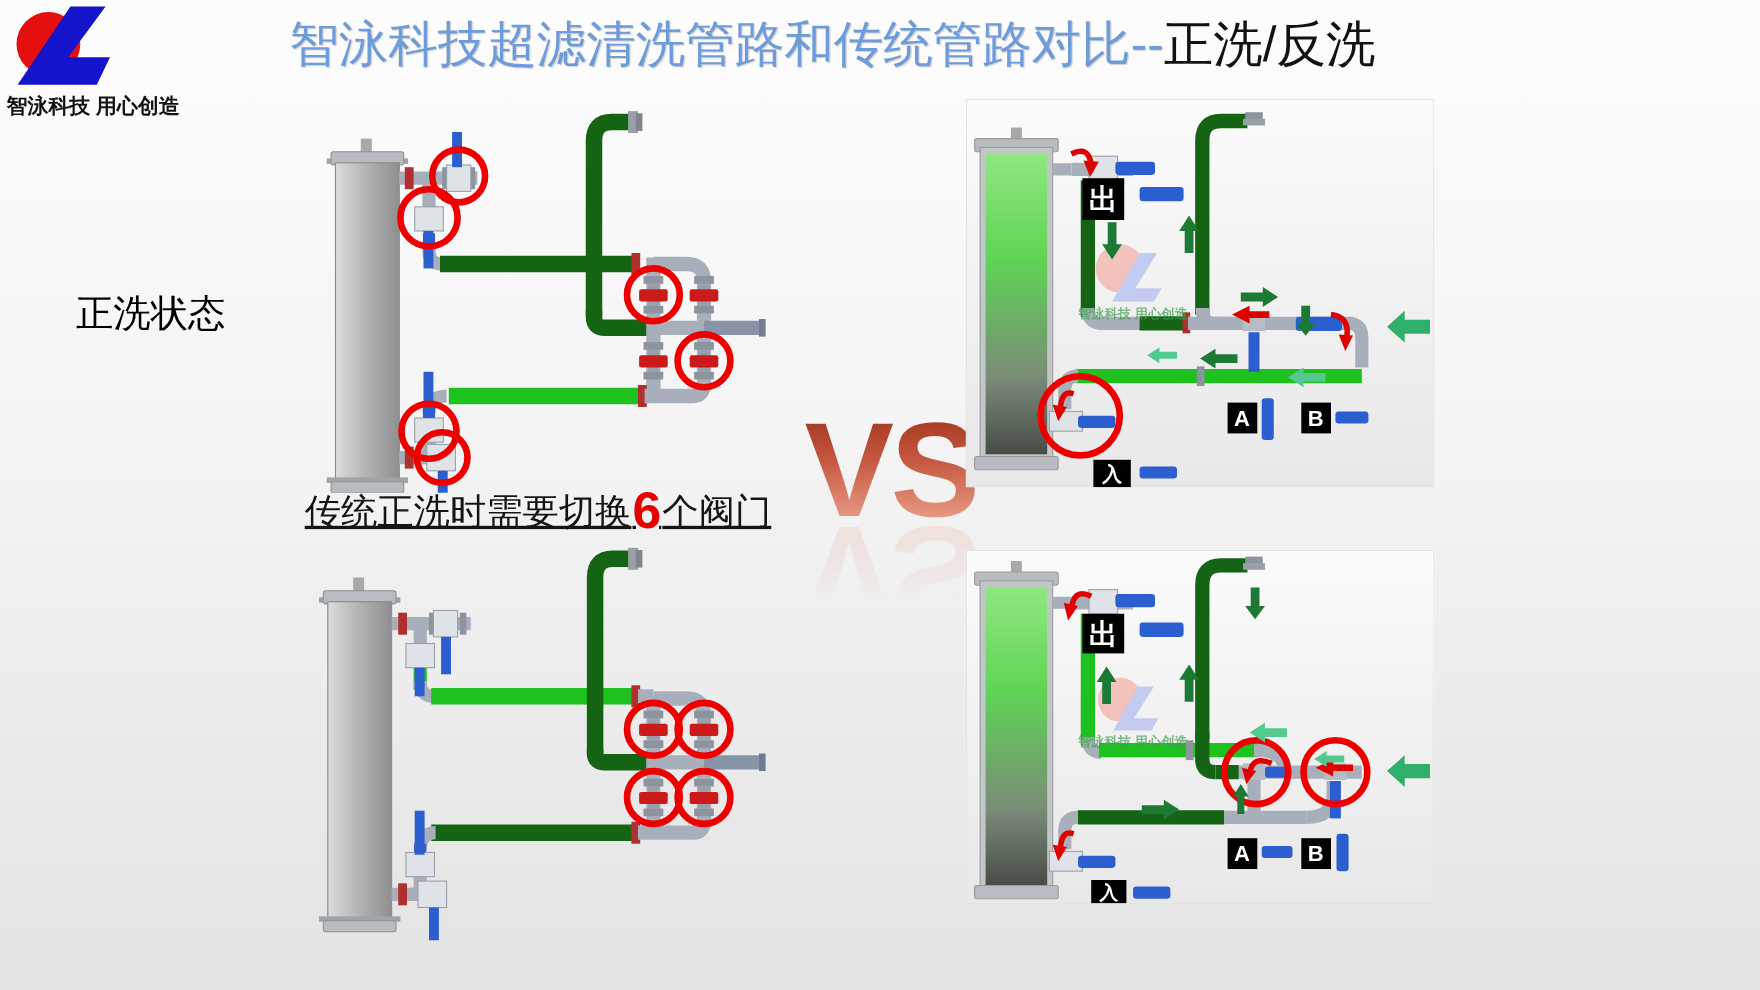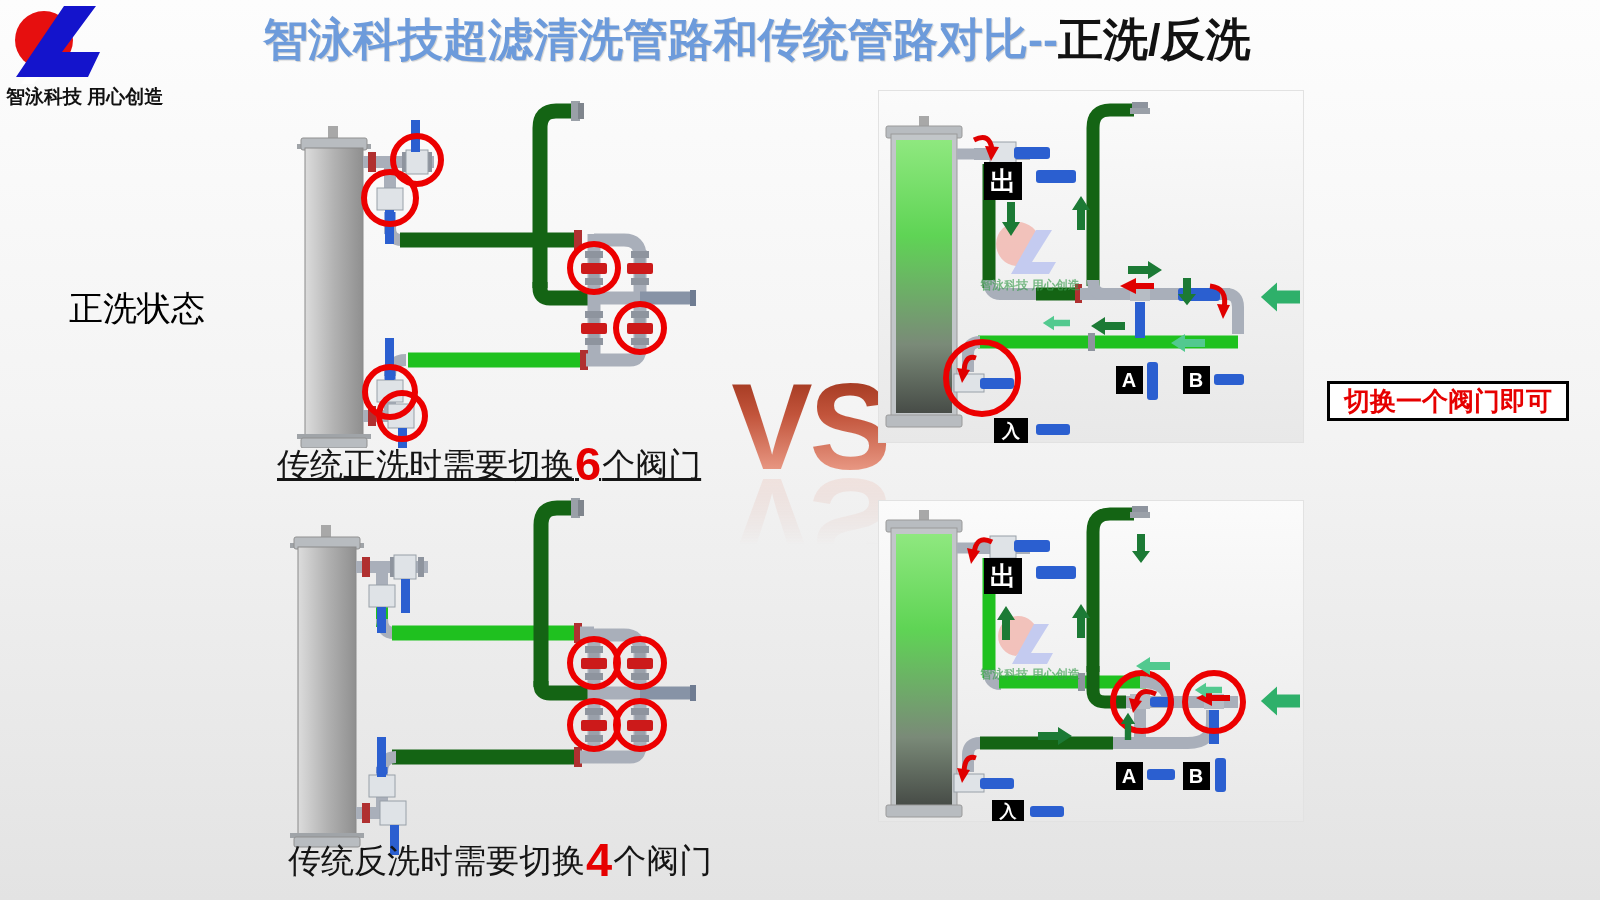--- a/index.html
+++ b/index.html
@@ -9,25 +9,25 @@
     --pipe-bright-green:#1fc11f;
     --pipe-gray:#a9afba;
     --valve-blue:#2b5fd0;
   }
   html,body{margin:0;padding:0;}
   .slide{position:relative;width:1600px;height:900px;overflow:hidden;
     background:linear-gradient(180deg,#fdfdfd 0%,#f4f4f4 45%,#e3e3e3 100%);
     font-family:"Liberation Sans",sans-serif;}
   .logo{position:absolute;left:8px;top:4px;}
   .tagline{position:absolute;left:6px;top:84px;font-size:19px;font-weight:bold;color:#111;white-space:nowrap;}
-  .title{position:absolute;left:263px;top:10px;font-size:45px;font-weight:bold;white-space:nowrap;}
+  .title{position:absolute;left:263px;top:10px;font-size:45px;font-weight:normal;white-space:nowrap;}
   .title .hl{color:var(--title-blue);text-shadow:1px 1px 1px #cfcfcf;}
   .title .rest{color:#121212;}
   .state-label{position:absolute;font-size:34px;color:#000;white-space:nowrap;}
-  #state-forward{left:69px;top:262px;margin-top:24px;}
+  #state-forward{left:69px;top:262px;}
   #state-backward{left:69px;top:636px;}
   .diagram{position:absolute;}
   #diagA{left:278px;top:98px;}
   #diagB{left:278px;top:495px;}
   .panel{position:absolute;background:linear-gradient(180deg,#fbfbfb,#e8e8e8);box-shadow:inset 0 0 0 1px #e2e2e2;}
   #panelC{left:878px;top:90px;width:426px;height:353px;}
   #panelD{left:878px;top:500px;width:426px;height:322px;}
   .panel svg{position:absolute;left:0;top:0;}
   .caption{position:absolute;font-size:33px;color:#151515;white-space:nowrap;}
   #cap1{left:277px;top:440px;text-decoration:underline;}
@@ -237,23 +237,20 @@
       <circle class="circ" cx="362" cy="168" r="24"></circle>
       <circle class="circ" cx="316" cy="230" r="24"></circle>
       <circle class="circ" cx="362" cy="230" r="24"></circle>
     </g>
   </svg>
 
   <div class="caption" id="cap1">
     <span>传统正洗时需要切换</span><span class="count">6</span><span>个阀门</span>
   </div>
 
-  <div class="caption" id="cap2">
-    <span>传统反洗时需要切换</span><span class="count">4</span><span>个阀门</span>
-  </div>
 
   <div class="vs-wrap">
     <div class="vs">VS</div>
     <div class="vs-ref">VS</div>
   </div>
 
   <div class="panel" id="panelC">
   <svg width="426" height="353" viewBox="0 0 426 353">
     <defs>
       <linearGradient id="vgC" x1="0" y1="0" x2="0" y2="1">
@@ -435,15 +432,14 @@
       <rect x="238" y="262" width="27" height="28" class="lblbox"></rect>
       <text x="251" y="283" font-size="20" text-anchor="middle" class="lbltxt">A</text>
       <rect x="269" y="269" width="28" height="11" rx="3" class="handle"></rect>
       <rect x="305" y="262" width="27" height="28" class="lblbox"></rect>
       <text x="318" y="283" font-size="20" text-anchor="middle" class="lbltxt">B</text>
       <rect x="337" y="258" width="11" height="34" rx="3" class="handle"></rect>
     </g>
   </svg>
   </div>
 
-  <div class="callout" id="callout1">切换一个阀门即可</div>
 
 </div>
 
 </body></html>

